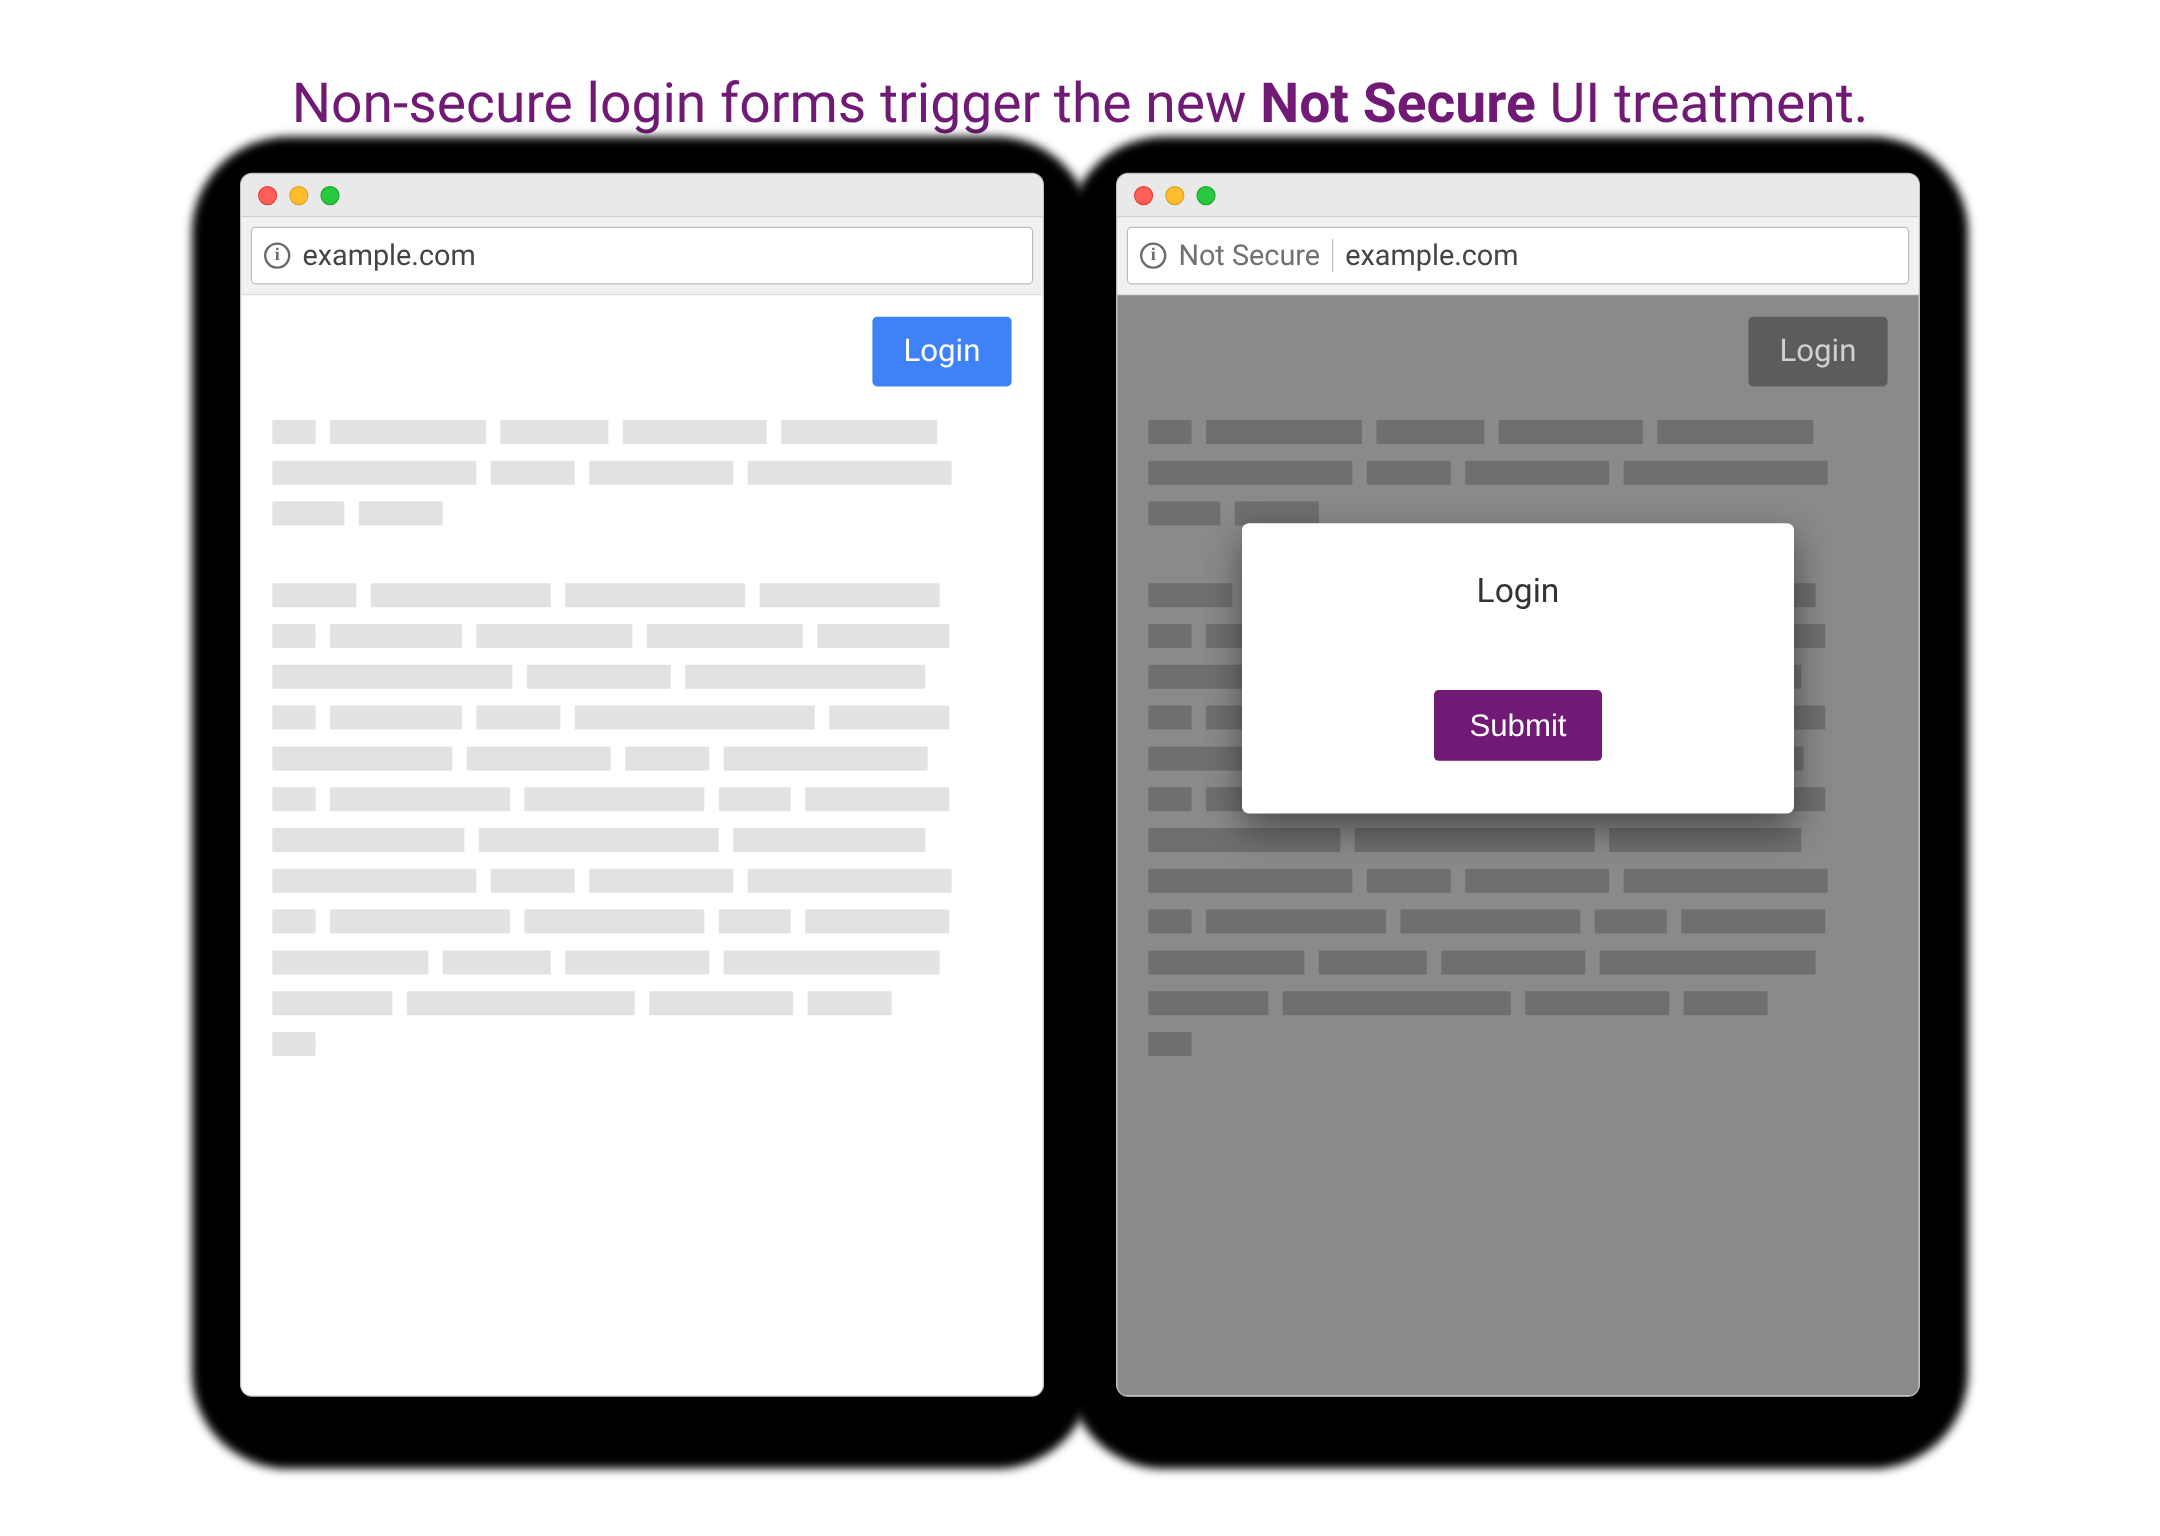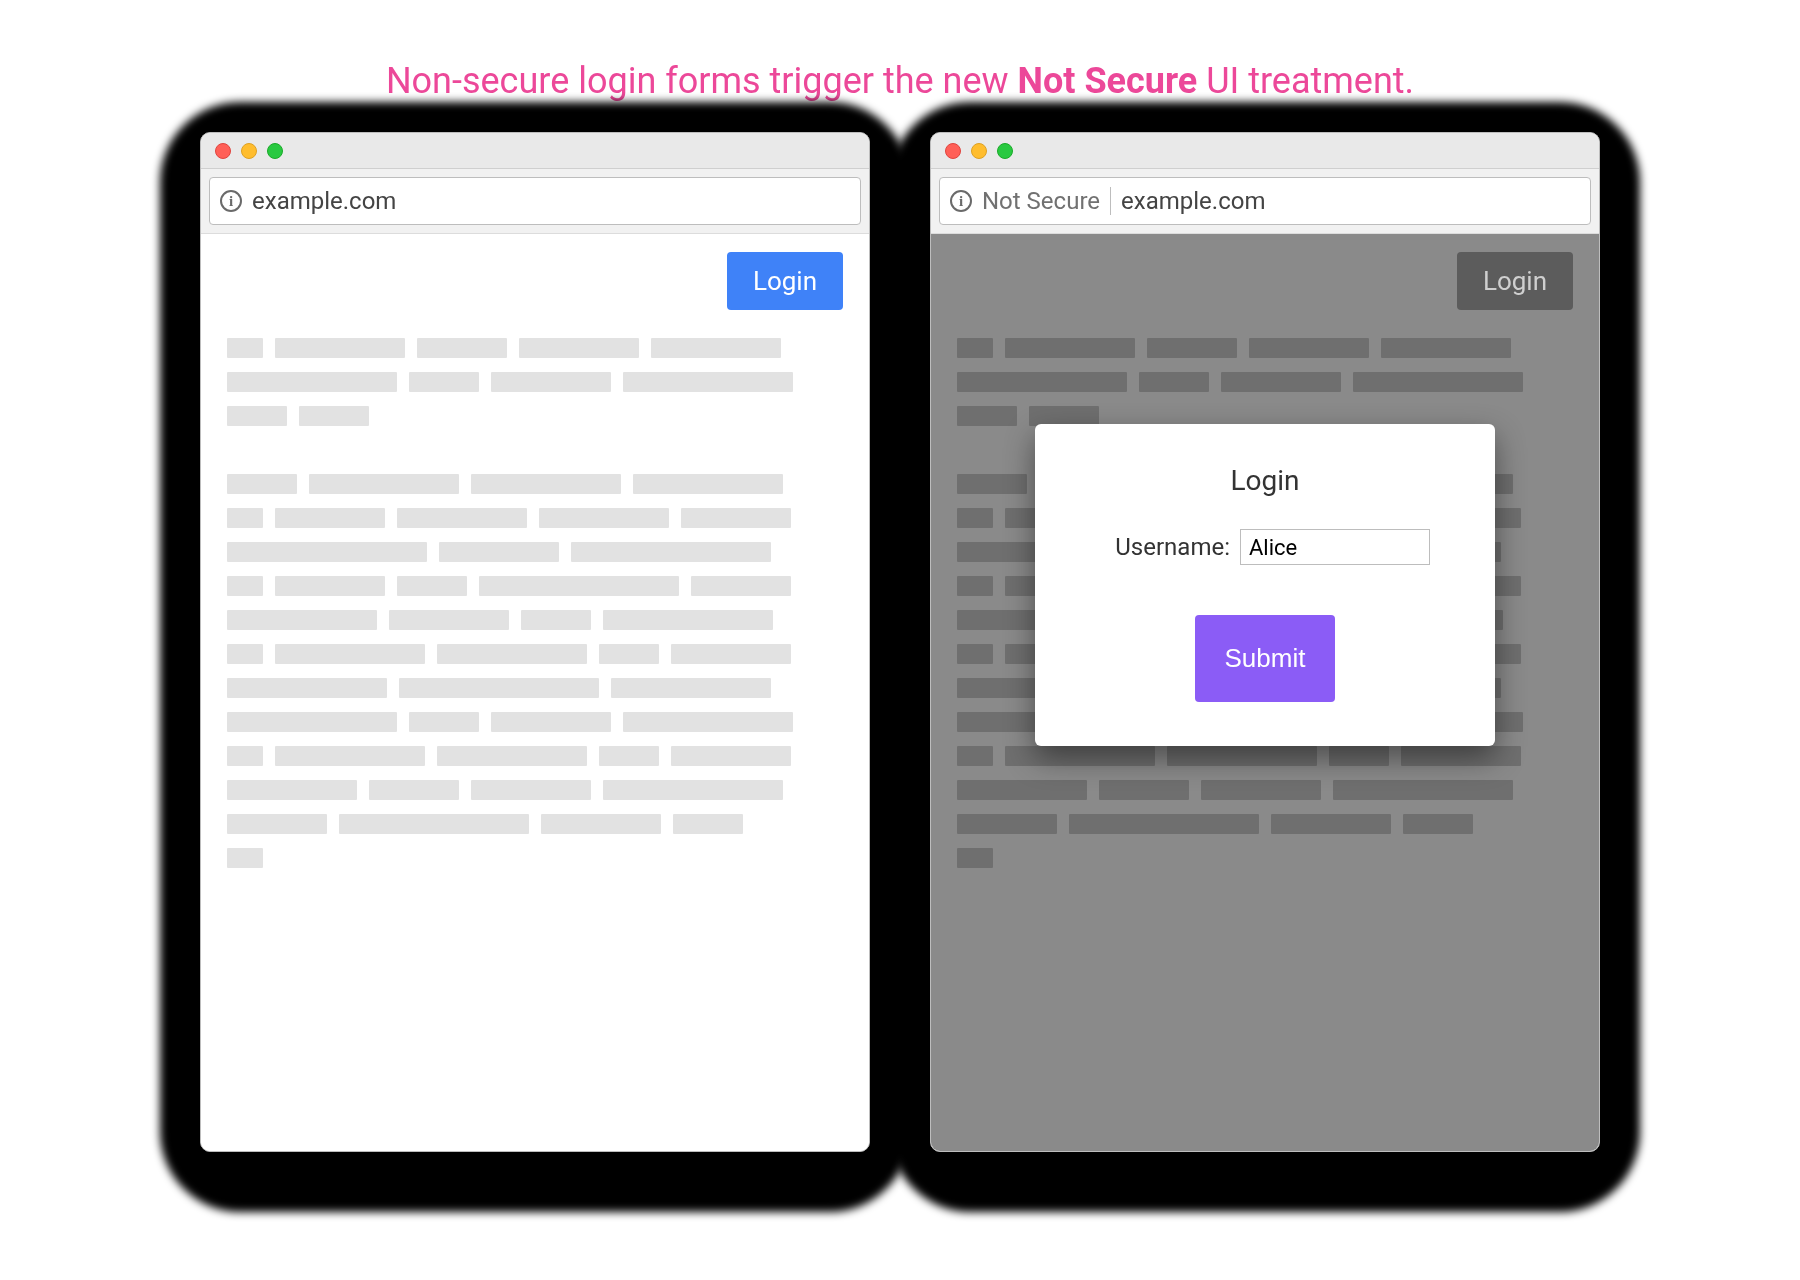--- a/index.html
+++ b/index.html
@@ -7,22 +7,22 @@
       width: 1800px;
       height: 1280px;
       background: #ffffff;
       font-family: -apple-system, BlinkMacSystemFont, "Segoe UI", Roboto, Helvetica, Arial, sans-serif;
       display: flex;
       flex-direction: column;
       align-items: center;
       padding-top: 60px;
     }
     .caption {
-      font-size: 36px;
-      color: #ec4899;
+      font-size: 46px;
+      color: #701a75;
       text-align: right;
       margin-bottom: 30px;
     }
     .caption .bold { font-weight: 700; }
     .stage {
       display: flex;
       gap: 60px;
       justify-content: center;
     }
     .phone-wrap { position: relative; }
@@ -122,23 +122,23 @@
     .field-row label { width: 130px; text-align:right; }
     .field-row input {
       width: 190px; height:36px;
       border:1px solid #bdbdbd;
       padding: 0 8px;
       font-size: 22px;
       font-family: inherit;
     }
     .submit-btn {
       margin-top: 34px;
-      background:#8b5cf6; color:#fff;
+      background:#701a75; color:#fff;
       border:none; border-radius:4px;
-      padding: 28px 30px; font-size:26px;
+      padding: 14px 30px; font-size:26px;
       cursor:pointer;
     }
   </style>
 </head>
 <body>
 
 <div class="caption">
   <span>Non-secure login forms trigger the new </span><span class="bold">Not Secure</span><span> UI treatment.</span>
 </div>
 
@@ -357,24 +357,20 @@
               <div class="gseg" style="width:70px"></div>
             </div>
           <div class="gline">
               <div class="gseg" style="width:36px"></div>
             </div>
         </div>
 
         <div class="modal-overlay">
           <div class="modal">
             <h3>Login</h3>
-            <div class="field-row">
-              <label>Username:</label>
-              <input type="text" value="Alice" style="">
-            </div>
             <button class="submit-btn">Submit</button>
           </div>
         </div>
 
       </div>
     </div>
   </div>
 
 </div>
 

